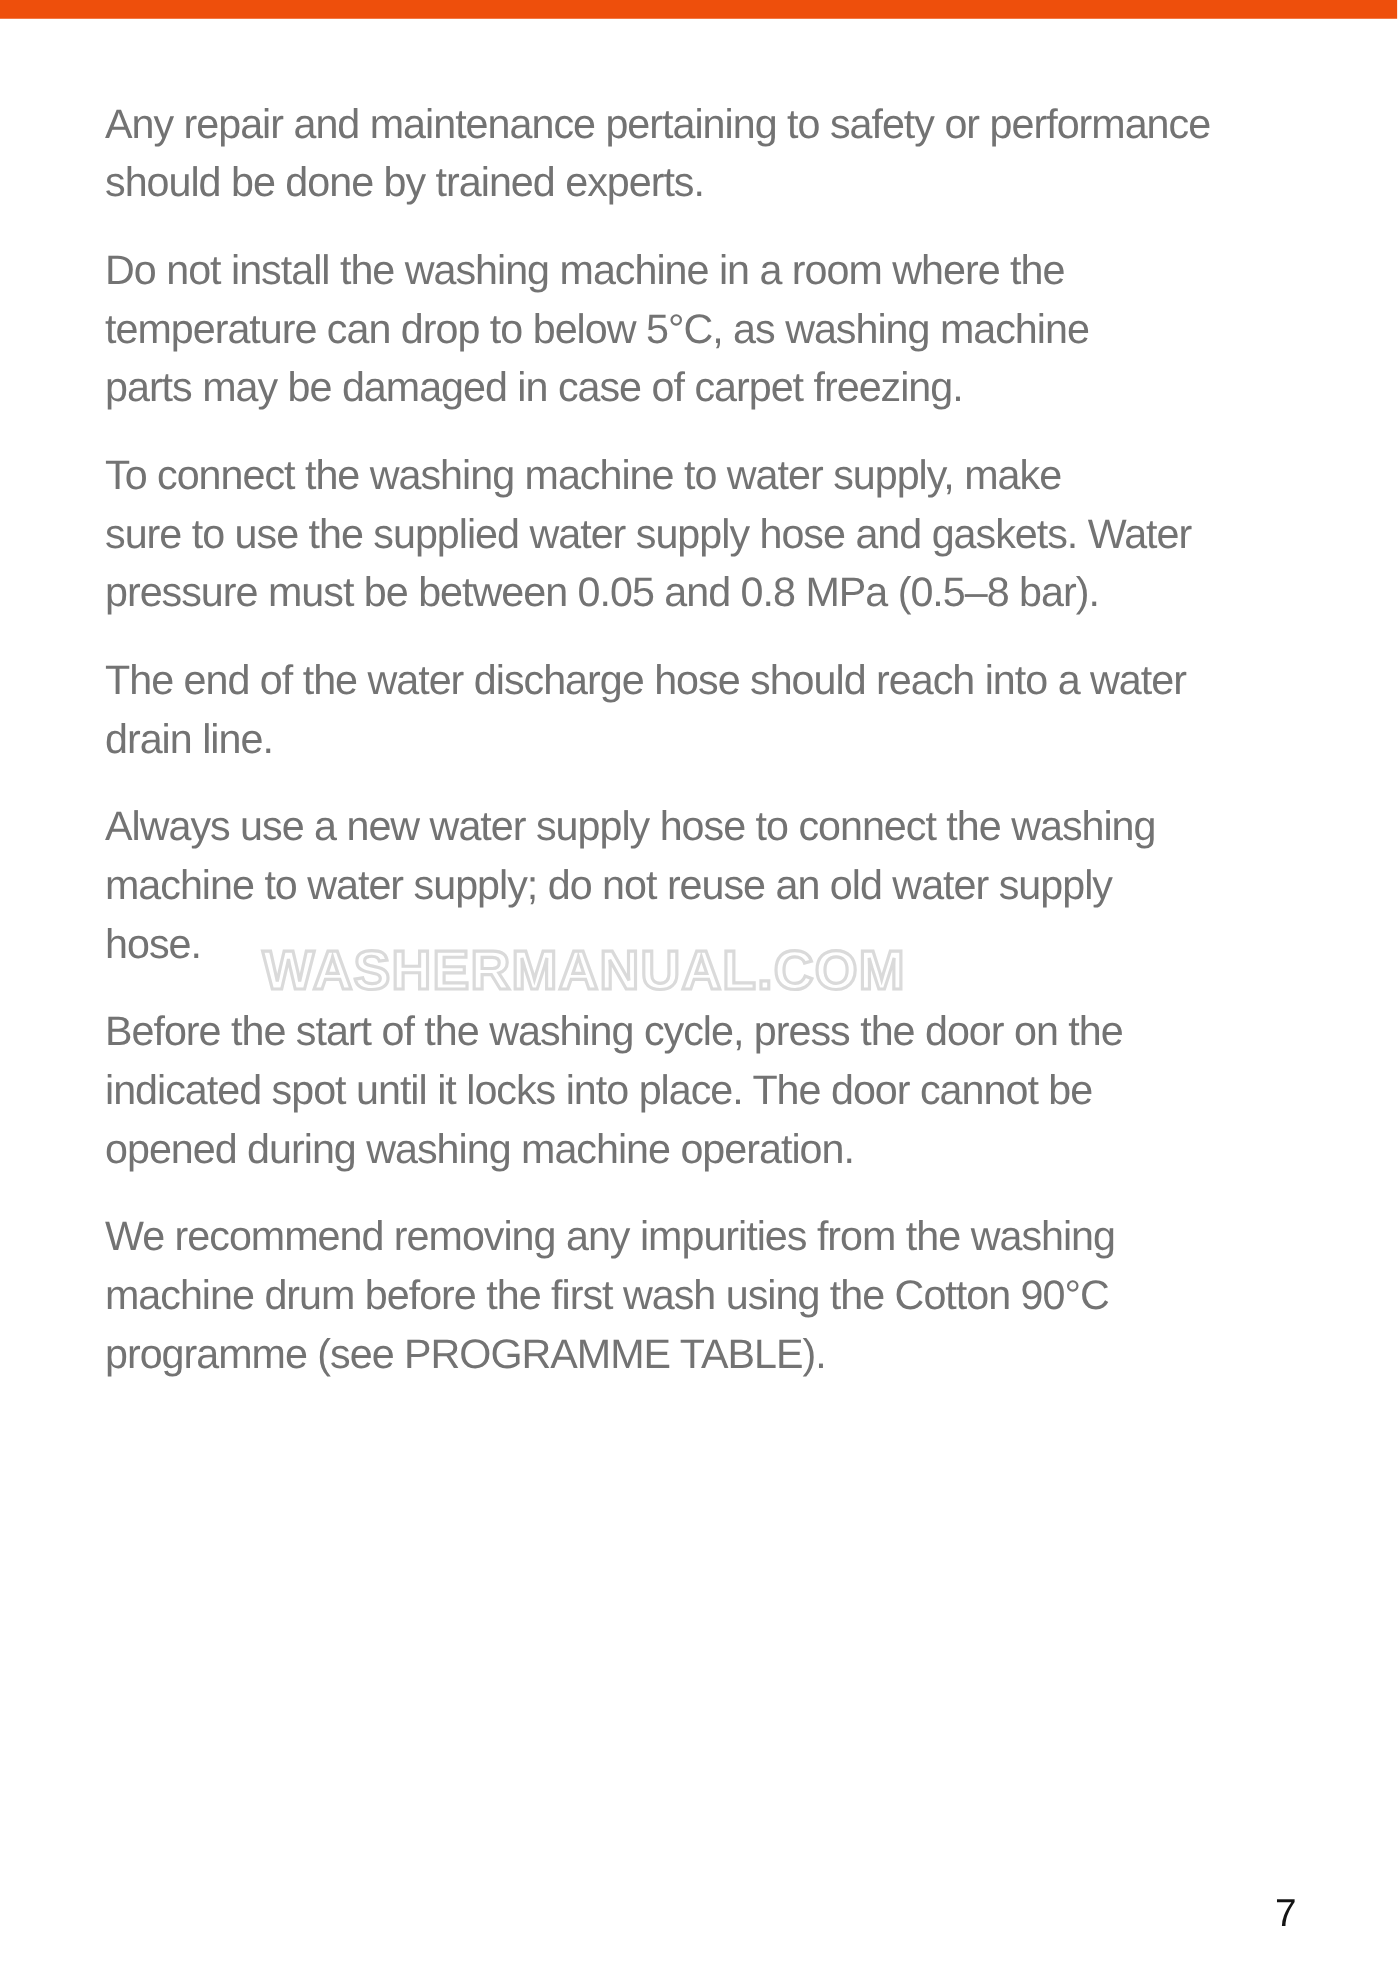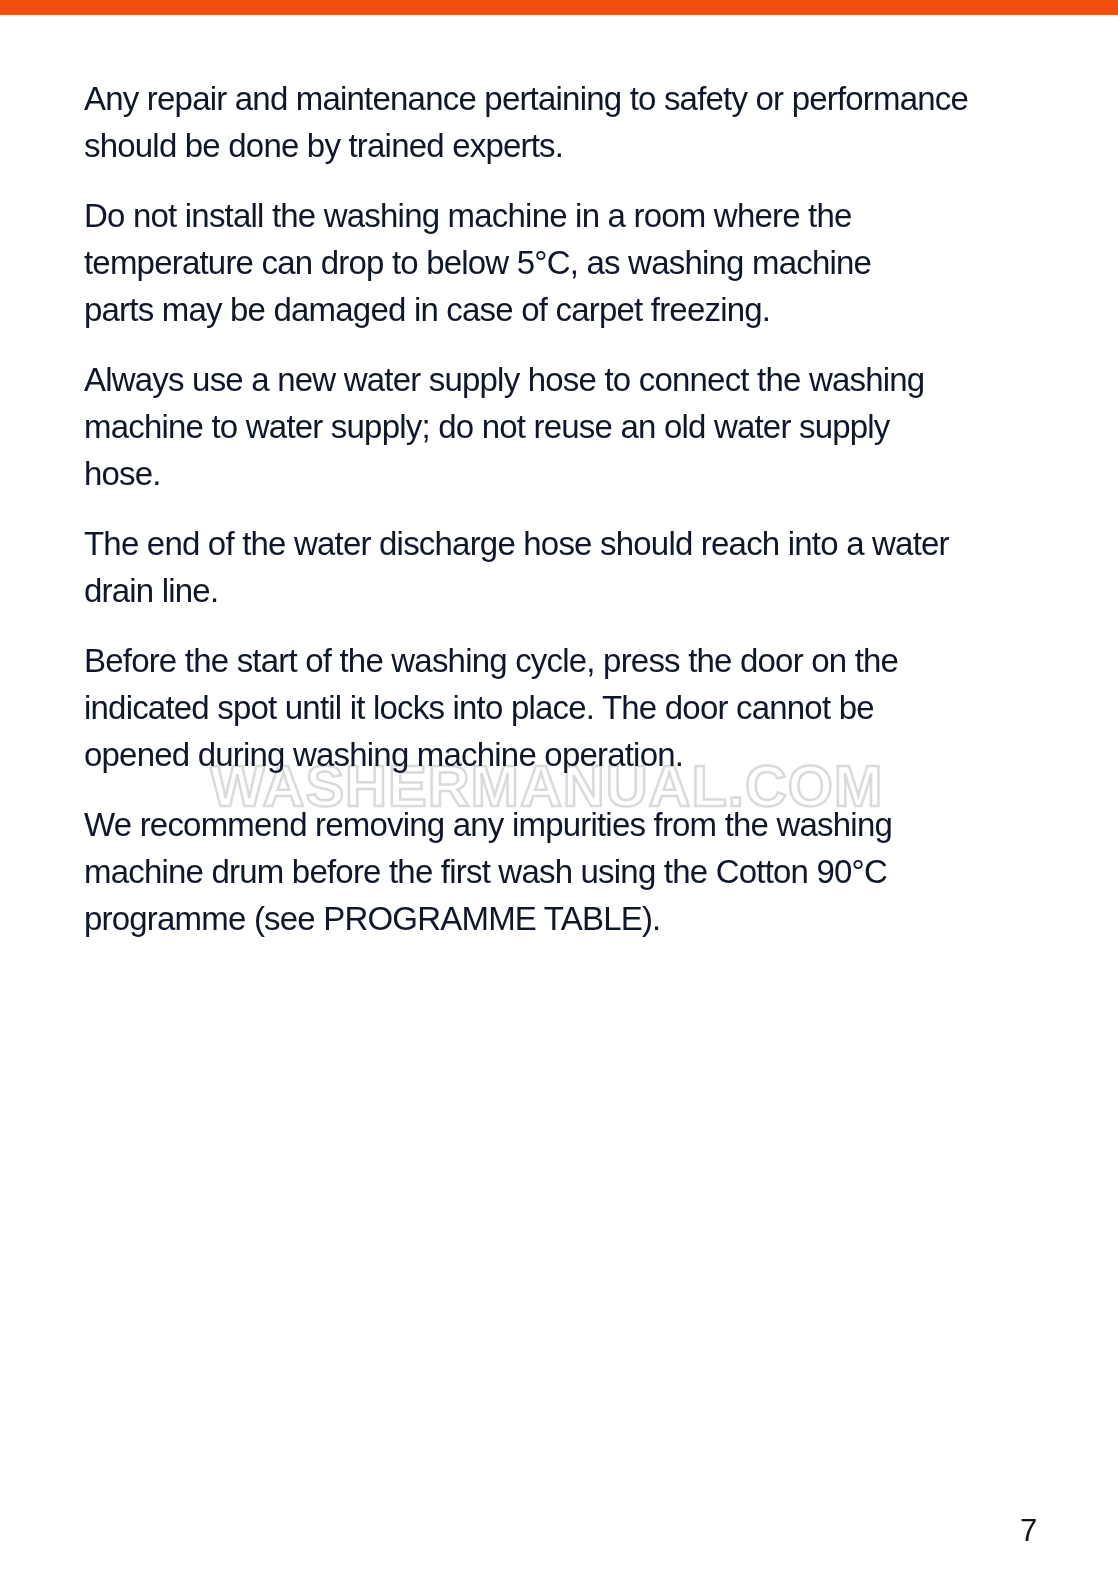--- a/index.html
+++ b/index.html
@@ -21,39 +21,39 @@
     top: 0;
     width: 100%;
     height: 15px;
     background: #ee4f0c;
   }
   .watermark {
     position: absolute;
     left: 210px;
     top: 752px;
     z-index: 1;
-    font-size: 58px;
+    font-size: 44px;
     font-weight: bold;
     letter-spacing: 1px;
     white-space: nowrap;
     color: rgba(255, 255, 255, 0.45);
     -webkit-text-stroke: 2.5px #dadada;
     text-stroke: 2.5px #dadada;
   }
   .content {
     position: relative;
     z-index: 2;
     padding: 75px 0 0 84px;
   }
   .para {
     white-space: pre;
     font-size: 33px;
     line-height: 47px;
     letter-spacing: -0.8px;
-    color: #0f172a;
+    color: #737373;
     margin: 0 0 23px 0;
   }
   .para .b {
     font-weight: normal;
   }
   .page-number {
     position: absolute;
     left: 1020px;
     top: 1513px;
     z-index: 2;
@@ -66,25 +66,28 @@
 
 <div class="page" style="background: rgb(255, 255, 255);">
   <div class="top-bar" style="background: rgb(238, 79, 12);"></div>
   <div class="watermark">WASHERMANUAL.COM</div>
   <div class="content" id="content">
       <div class="para"><span>Any repair and maintenance pertaining to safety or performance
 should be done by trained experts.</span></div>
       <div class="para"><span class="b">Do not install the washing machine in a room where the
 temperature can drop to below 5°C</span><span>, as washing machine
 parts may be damaged in case of carpet freezing.</span></div>
+      <div class="para"><span class="b">To connect the washing machine to water supply,</span><span> make
+sure to use the supplied water supply hose and gaskets. Water
+pressure must be between 0.05 and 0.8 MPa (0.5–8 bar).</span></div>
+      <div class="para"><span>The end of the water discharge hose should reach into a water
+drain line.</span></div>
       <div class="para"><span>Always use a new water supply hose to connect the washing
 machine to water supply; do not reuse an old water supply
 hose.</span></div>
-      <div class="para"><span>The end of the water discharge hose should reach into a water
-drain line.</span></div>
       <div class="para"><span>Before the start of the washing cycle, press the door on the
 indicated spot until it locks into place. The door cannot be
 opened during washing machine operation.</span></div>
       <div class="para"><span class="b">We recommend removing any impurities from the washing
 machine drum before the first wash</span><span> using the Cotton 90°C
 programme (see PROGRAMME TABLE).</span></div>
     </div>
   <div class="page-number">7</div>
 </div>
 

